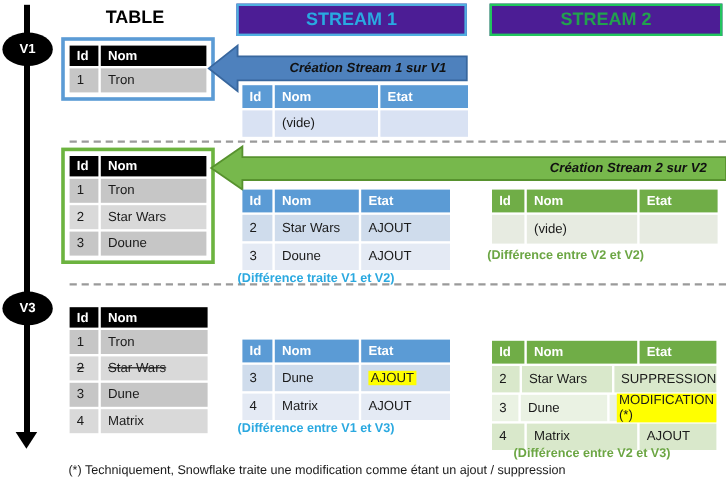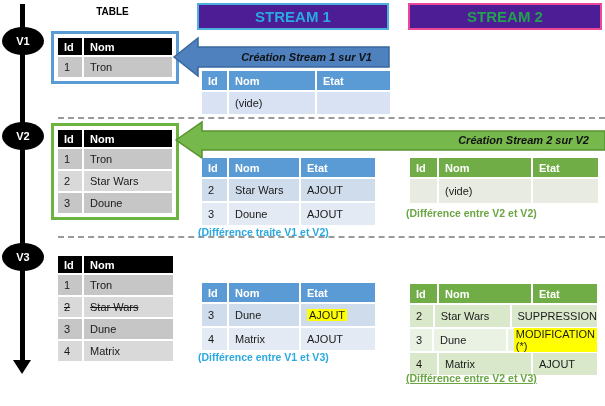--- a/index.html
+++ b/index.html
@@ -14,25 +14,25 @@
   .tl-arrowhead{position:absolute;left:13px;top:360px;width:0;height:0;
     border-left:9px solid transparent;border-right:9px solid transparent;border-top:14px solid #000;}
   .tl-node{position:absolute;left:2px;width:42px;height:28px;background:#000000;border-radius:50%;
     color:#fff;font-size:11px;font-weight:bold;display:flex;align-items:center;justify-content:center;}
 
   
   .sep{position:absolute;left:58px;width:547px;border-top:2px dashed #9a9a9a;height:0;}
 
   
   .table-title{position:absolute;left:55px;top:6px;width:115px;text-align:center;
-    font-size:10px;font-weight:bold;color:#000;}
+    font-size:15px;font-weight:bold;color:#000;}
   .stream-box{position:absolute;top:3px;height:23px;background:#4c1d95;
     display:flex;align-items:center;justify-content:center;font-size:15px;font-weight:bold;}
   .stream1-box{left:197px;width:188px;border:2px solid #4FAFE0;color:#29A9E1;}
-  .stream2-box{left:408px;width:190px;border:2px solid #ec4899;color:#22A14E;}
+  .stream2-box{left:408px;width:190px;border:2px solid #22c55e;color:#22A14E;}
 
   
   .gtable{position:absolute;display:flex;flex-direction:column;}
   .trow{display:flex;margin-bottom:2px;}
   .trow:last-child{margin-bottom:0;}
   .trow > div{display:flex;align-items:center;padding-left:6px;font-size:11px;margin-right:2px;box-sizing:border-box;}
   .trow > div:last-child{margin-right:0;}
   .left-table .trow{height:20px;}
   .left-table .trow.h{height:17px;}
   .left-table .c-id{width:24px;}
@@ -80,23 +80,20 @@
 </head>
 <body>
 
 <div class="canvas">
 
   <div class="tl-line"></div>
   <div class="tl-arrowhead"></div>
   <div class="tl-node" style="top:27px;">
       <span>V1</span>
     </div>
-  <div class="tl-node" style="top:122px;">
-      <span>V2</span>
-    </div>
   <div class="tl-node" style="top:243px;">
       <span>V3</span>
     </div>
 
   <div class="sep" style="top:117px;"></div>
   <div class="sep" style="top:236px;"></div>
 
   <div class="table-title">TABLE</div>
   <div class="stream-box stream1-box">
       <span>STREAM 1</span>
@@ -256,16 +253,17 @@
       <div class="c-etat bg-gr2">
           <span class="hl">MODIFICATION (*)</span>
         </div>
     </div>
     <div class="trow">
       <div class="c-id bg-gr1">4</div>
       <div class="c-nom bg-gr1">Matrix</div>
       <div class="c-etat bg-gr1">AJOUT</div>
     </div>
   </div>
-  <div class="caption cap-green" style="left:406px;top:372px;text-decoration:underline;">(Différence entre V2 et V3)</div>
-
+  <div class="caption cap-green" style="left:428px;top:372px;">(Différence entre V2 et V3)</div>
+
+  <div class="footnote">(*) Techniquement, Snowflake traite une modification comme étant un ajout / suppression</div>
 
 </div>
 
 </body></html>

